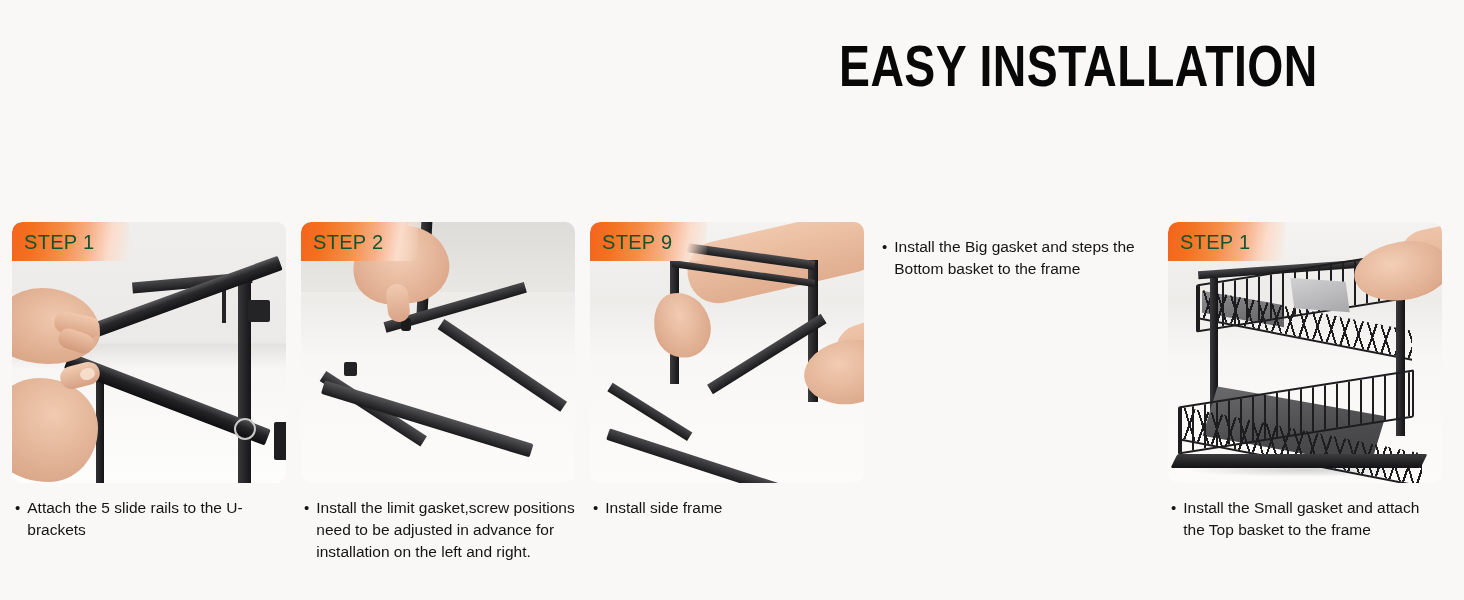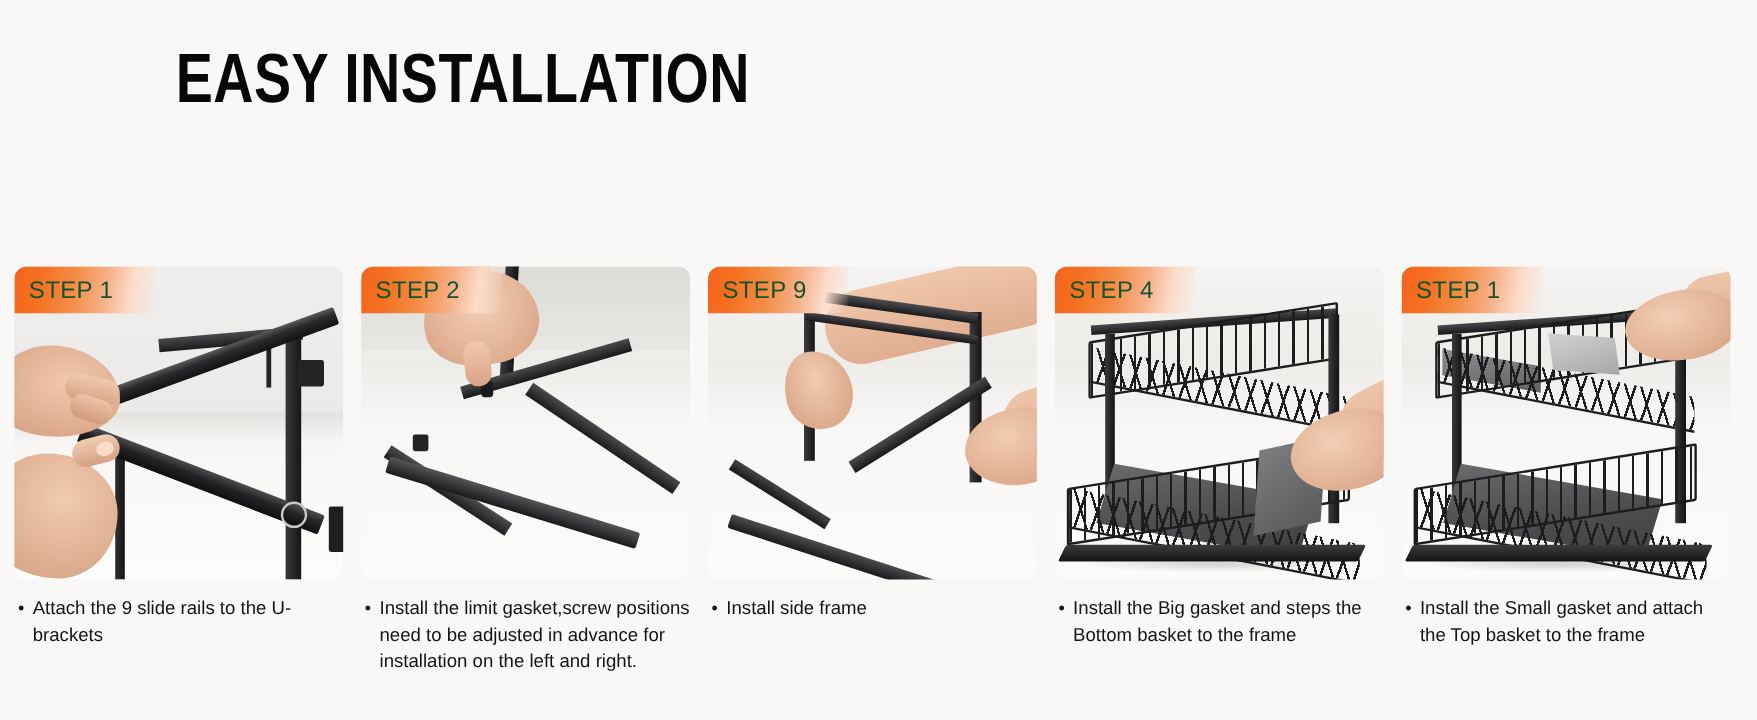--- a/index.html
+++ b/index.html
@@ -14,21 +14,21 @@
     background: #faf8f7;
     font-family: "Liberation Sans", sans-serif;
     color: #111111;
     position: relative;
   }
 
   
   .header {
     width: 100%;
     padding-top: 36px;
-    text-align: left;
+    text-align: right;
   }
 
   .main-title {
     font-family: "Liberation Sans Narrow", "Liberation Sans", sans-serif;
     font-size: 58px;
     font-weight: 700;
     letter-spacing: 0.5px;
     line-height: 1.05;
     color: #080808;
     transform: scaleX(0.80);
@@ -470,21 +470,21 @@
       <div class="s1-fing-a1"></div>
       <div class="s1-fing-a2"></div>
       <div class="s1-hand-b"></div>
       <div class="s1-fing-b1"></div>
       <div class="s1-nail"></div>
       <div class="badge"></div>
       <div class="badge-label">STEP 1</div>
     </div>
     <div class="caption">
       <span class="bullet">•</span>
-      <span class="caption-text">Attach the 9 slide rails to the U-brackets</span>
+      <span class="caption-text">Attach the 5 slide rails to the U-brackets</span>
     </div>
   </div>
 
   <div class="step-col">
     <div class="photo">
       <div class="scene flat"></div>
       <div class="s2-tabletop"></div>
       <div class="s2-post"></div>
       <div class="s2-frame-t"></div>
       <div class="s2-frame-r"></div>
@@ -521,40 +521,20 @@
       <div class="badge"></div>
       <div class="badge-label">STEP 9</div>
     </div>
     <div class="caption">
       <span class="bullet">•</span>
       <span class="caption-text">Install side frame</span>
     </div>
   </div>
 
   <div class="step-col">
-    <div class="photo">
-      <div class="scene flat"></div>
-      <div class="rack">
-        <div class="shadow"></div>
-        <div class="rack-rail-top"></div>
-        <div class="basket basket-top"></div>
-        <div class="basket-top-floor"></div>
-        <div class="rack-post-l"></div>
-        <div class="rack-post-r"></div>
-        <div class="gasket-bot"></div>
-        <div class="basket basket-bot"></div>
-        <div class="basket-bot-floor"></div>
-        <div class="gasket-lift"></div>
-        <div class="rack-base"></div>
-        <div class="s4-arm"></div>
-        <div class="rack-hand s4-hand"></div>
-      </div>
-      <div class="badge"></div>
-      <div class="badge-label">STEP 4</div>
-    </div>
     <div class="caption">
       <span class="bullet">•</span>
       <span class="caption-text">Install the Big gasket and steps the Bottom basket to the frame</span>
     </div>
   </div>
 
   <div class="step-col">
     <div class="photo">
       <div class="scene flat"></div>
       <div class="rack">

